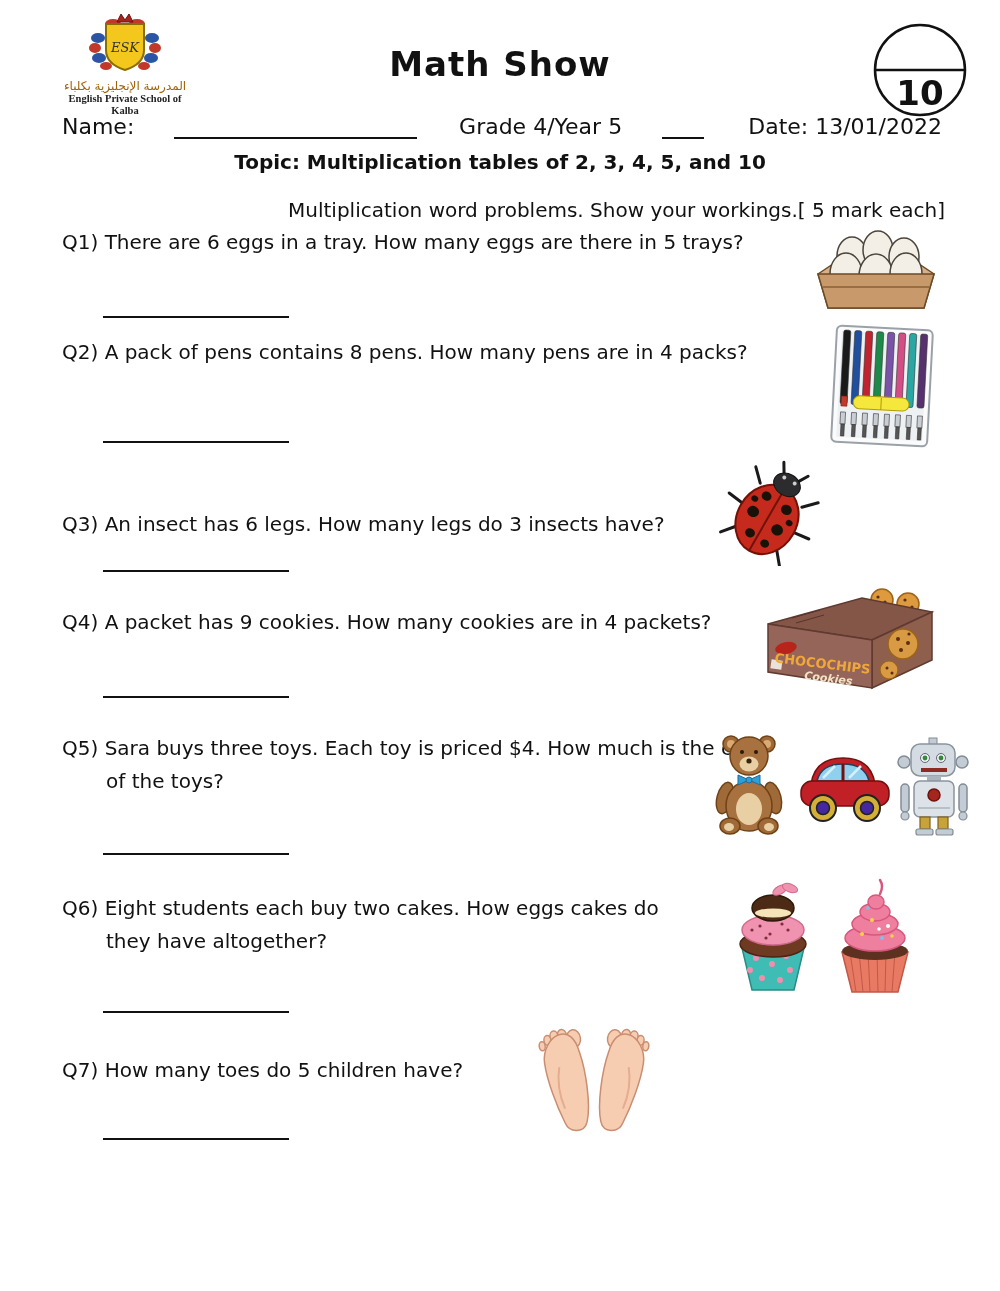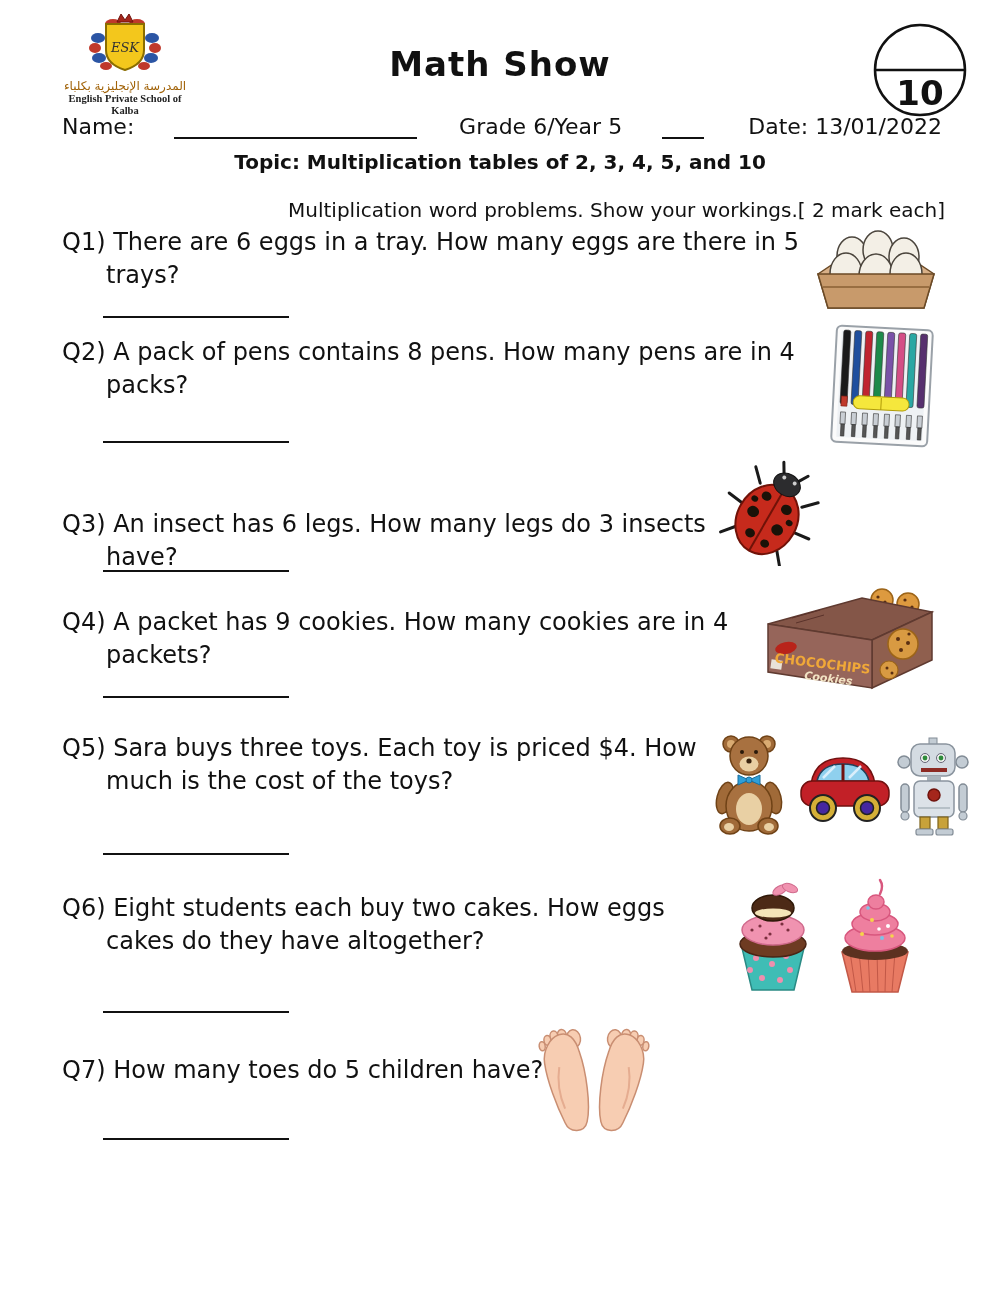--- a/index.html
+++ b/index.html
@@ -13,21 +13,21 @@
   .school-ar{font-size:12px;line-height:13px;color:#a16207;margin-top:2px;}
   .school-en{font-family:Liberation Serif, serif;font-weight:bold;font-size:10.5px;line-height:12px;color:#222;}
   .title{left:0;top:44px;width:1000px;text-align:center;font-size:34px;font-weight:bold;letter-spacing:1px;}
   .score{left:872px;top:22px;}
   
   .name-row{left:62px;top:114px;width:880px;font-size:22px;display:flex;align-items:flex-end;white-space:nowrap;gap:32px;}
   .blank-line{display:inline-block;border-bottom:2px solid #111;height:20px;}
   .topic{left:0;top:150px;width:1000px;text-align:center;font-size:20px;font-weight:bold;}
   .intro{left:62px;top:198px;width:883px;display:flex;justify-content:flex-end;font-size:20px;}
   
-  .question{font-size:24px;line-height:33px;padding-left:44px;text-indent:-44px;}
+  .question{font-size:20px;line-height:33px;padding-left:44px;text-indent:-44px;}
   .answer-line{border-top:2.5px solid #111;width:186px;left:103px;}
   
   .footer{left:698px;top:1250px;display:flex;align-items:center;}
   .lw-grid{display:grid;grid-template-columns:16px 16px;grid-template-rows:16px 16px;gap:1px;margin-right:4px;}
   .lw-sq{display:flex;align-items:center;justify-content:center;color:#fff;font-size:10px;font-weight:bold;border-radius:2px;}
   .lw-sq.c0{background:#5cb85c;} .lw-sq.c1{background:#f0a33c;}
   .lw-sq.c2{background:#3a7dbf;} .lw-sq.c3{background:#d9534f;}
   .lw-text{font-size:28px;font-weight:bold;color:#1c3e70;letter-spacing:-0.5px;}
 </style>
 </head>
@@ -62,30 +62,30 @@
 
   <svg class="abs score" width="96" height="96" viewBox="0 0 96 96">
     <circle cx="48" cy="48" r="45" fill="#ffffff" stroke="#111" stroke-width="2.5"></circle>
     <line x1="3" y1="48" x2="93" y2="48" stroke="#111" stroke-width="2.5"></line>
     <text x="48" y="83" text-anchor="middle" font-size="34" font-weight="bold" fill="#111">10</text>
   </svg>
 
   <div class="abs name-row">
     <span>Name:</span>
     <span class="blank-line" style="width:300px;margin:0 10px 0 8px;"></span>
-    <span>Grade 6/Year 5</span>
+    <span>Grade 4/Year 5</span>
     <span class="blank-line" style="width:52px;margin:0 12px 0 8px;"></span>
     <span>Date: 13/01/2022</span>
   </div>
 
   <div class="abs topic">Topic: Multiplication tables of 2, 3, 4, 5, and 10</div>
 
   <div class="abs intro">
     <span>Multiplication word problems. Show your workings.</span>
-    <span>[ 2 mark each]</span>
+    <span>[ 5 mark each]</span>
   </div>
 
   <div class="abs question" style="left:62px;top:226px;width:760px;">Q1) There are 6 eggs in a tray. How many eggs are there in 5 trays?</div>
   <div class="abs answer-line" style="top:316px;"></div>
   <svg class="abs" style="left:812px;top:226px;" width="128" height="86" viewBox="0 0 128 86">
     <path d="M6,48 L24,36 L104,36 L122,48 L112,82 L16,82 Z" fill="#d8b088" stroke="#6b4a26" stroke-width="1.5"></path>
     <g fill="#f3efe6" stroke="#4a443c" stroke-width="1.5">
       <ellipse cx="40" cy="30" rx="15" ry="19"></ellipse>
       <ellipse cx="66" cy="24" rx="15" ry="19"></ellipse>
       <ellipse cx="92" cy="31" rx="15" ry="19"></ellipse>

